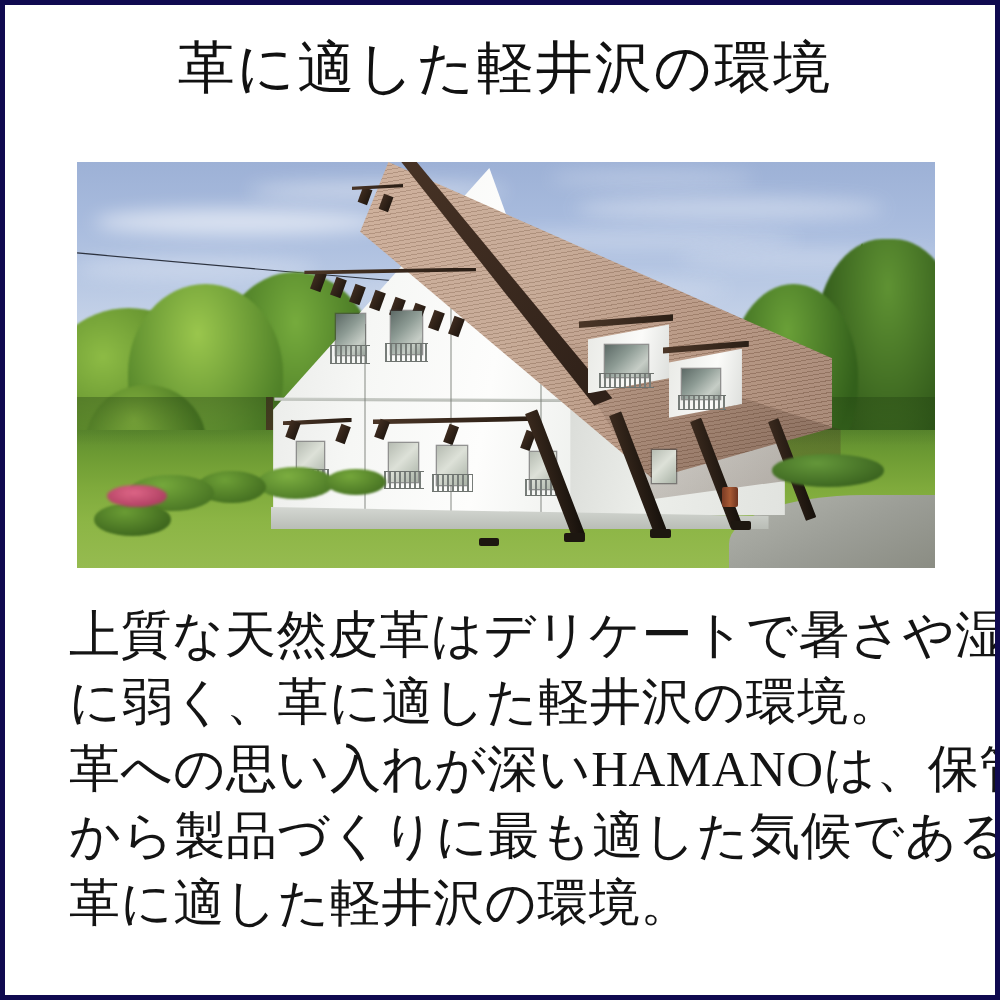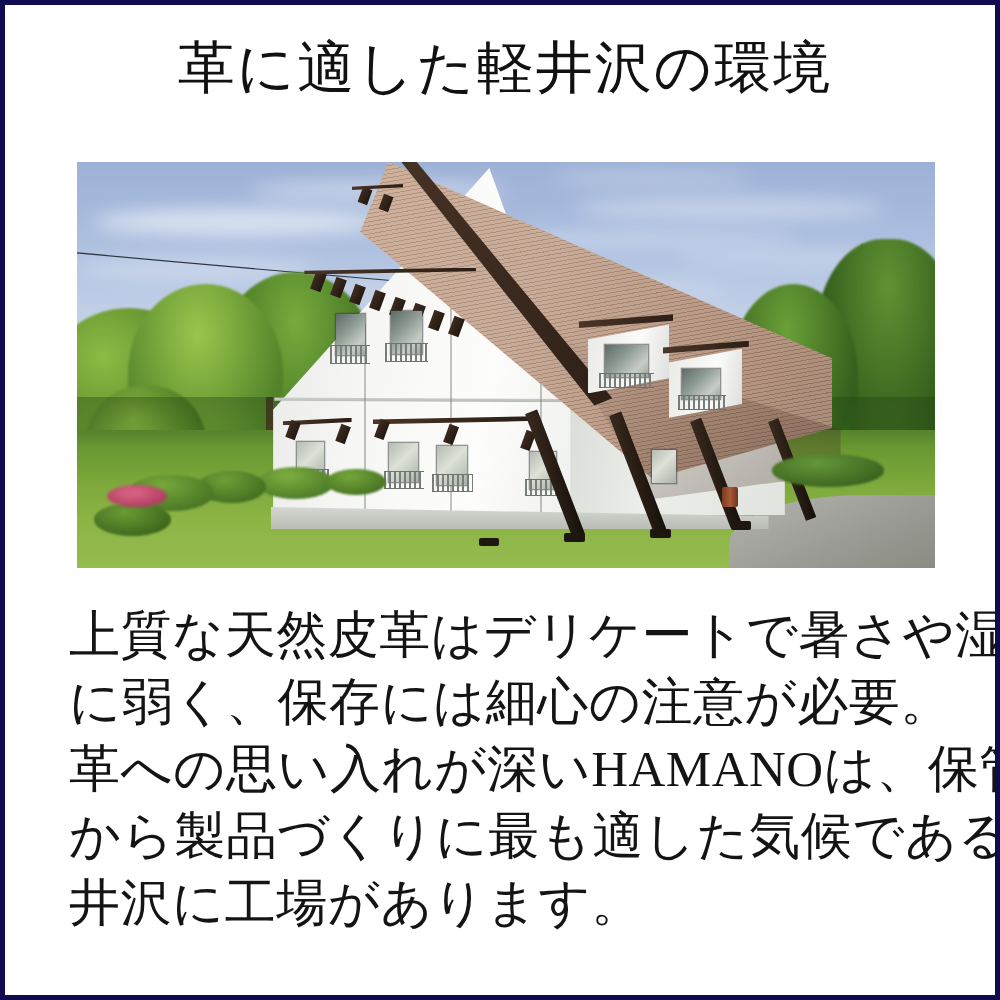--- a/index.html
+++ b/index.html
@@ -532,19 +532,19 @@
       <div class="shrub s2"></div>
       <div class="shrub s1"></div>
       <div class="shrub s5"></div>
       <div class="azalea"></div>
 
     </div>
   </div>
 
   <div class="body-copy">
     <span class="ln">上質な天然皮革はデリケートで暑さや湿気</span>
-    <span class="ln">に弱く、保存には細心の注意が必要。</span>
+    <span class="ln">に弱く、革に適した軽井沢の環境。</span>
     <span class="ln">革への思い入れが深いHAMANOは、保管</span>
     <span class="ln">から製品づくりに最も適した気候である軽</span>
-    <span class="ln">井沢に工場があります。</span>
+    <span class="ln">革に適した軽井沢の環境。</span>
   </div>
 
 </div>
 
 </body></html>

